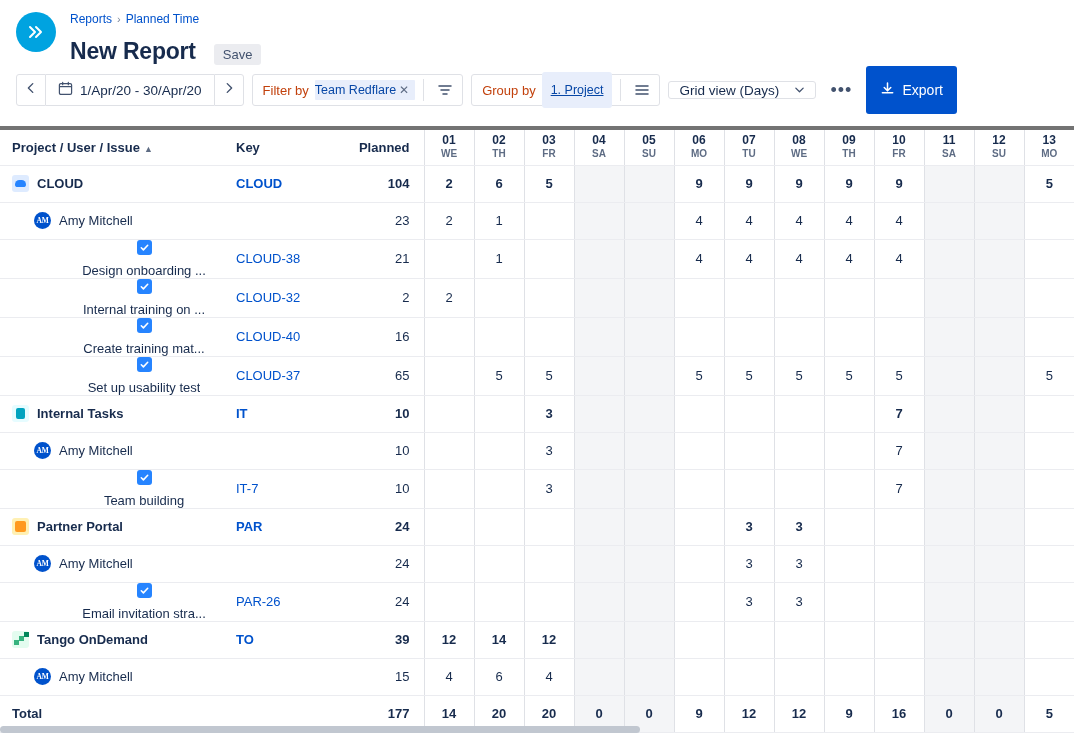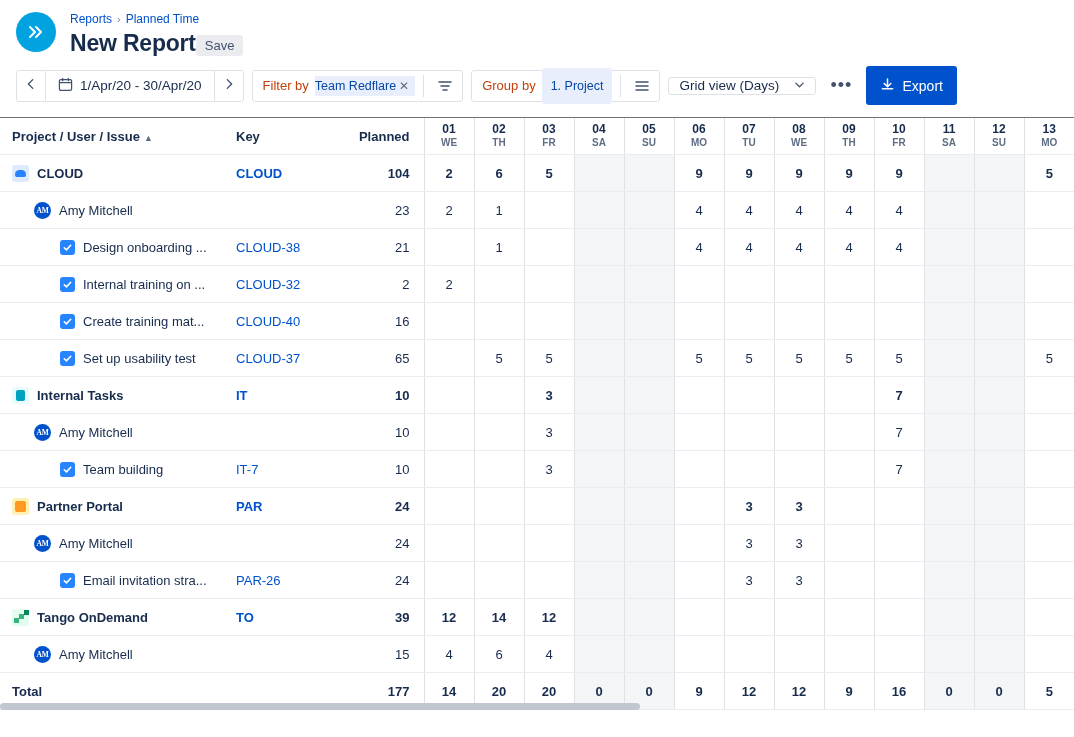--- a/index.html
+++ b/index.html
@@ -28,21 +28,21 @@
     flex: 0 0 auto;
   }
   .logo svg { display:block; }
   .title-block { display: flex; flex-direction: column; }
   .breadcrumb {
     font-size: 12px; color: #5e6c84; display: flex; align-items: center;
     gap: 5px; height: 18px;
   }
   .breadcrumb a { color: #0052cc; text-decoration: none; }
   .breadcrumb .sep { color: #7a869a; font-size: 11px; }
-  .title-row { display: flex; align-items: center; gap: 0; margin-top: 2px; }
+  .title-row { display: flex; align-items: flex-end; gap: 18px; margin-top: 10px; }
   .page-title { font-size: 23px; font-weight: 600; color: #172b4d; letter-spacing: -0.2px; }
   .save-btn {
     background: #ebecf0; color: #42526e; border: none; border-radius: 3px;
     font-size: 13px; padding: 3px 9px; cursor: pointer; font-family: inherit;
     margin-top: 4px;
   }
 
   
   .toolbar {
     display: flex; align-items: center; gap: 8px;
@@ -69,73 +69,73 @@
   }
   .filter-label, .group-label { font-size: 13px; color: #c2410c; }
   .chip {
     background: #e8eefb; color: #0747a6; border-radius: 1px;
     font-size: 12.5px; padding: 3px 6px 3px 0; display: flex; align-items: center; gap: 3px;
     cursor: pointer;
   }
   .chip .x { color: #5e6c84; font-size: 12px; cursor: pointer; }
   .chip-plain {
     background: #e8eefb; color: #0747a6; border-radius: 3px;
-    font-size: 12.5px; padding: 11px 9px; cursor: pointer;
+    font-size: 12.5px; padding: 11px 9px; cursor: pointer; text-decoration: underline;
   }
   .icon-sq {
     width: 26px; height: 26px; display:flex; align-items:center; justify-content:center;
     color: #42526e; cursor: pointer; border-radius: 3px;
   }
   .sep-v { width: 1px; height: 22px; background: #dfe1e6; margin: 0 2px; }
 
   .view-select {
     height: 18px; border: 1px solid #dfe1e6; background: #fff; border-radius: 3px;
     display: flex; align-items: center; justify-content: space-between; gap: 10px;
     padding: 0 10px; font-size: 13.5px; color: #172b4d; min-width: 148px; cursor: pointer;
   }
   .more-btn {
     width: 34px; height: 32px; display:flex; align-items:center; justify-content:center;
     color: #42526e; cursor: pointer; font-size: 18px; letter-spacing: 1px;
   }
   .export-btn {
-    height: 39px; background: #0052cc; color: #fff; border: none; border-radius: 3px;
+    height: 48px; background: #0052cc; color: #fff; border: none; border-radius: 3px;
     display: flex; align-items: center; gap: 7px; padding: 0 14px;
     font-size: 14px; cursor: pointer; font-family: inherit;
   }
 
   
   .grid-wrap { position: relative; }
   table.grid { border-collapse: collapse; width: 1074px; table-layout: fixed; }
   table.grid th, table.grid td {
     border-bottom: 1px solid #ebecf0;
     font-size: 13px; color: #172b4d;
     padding: 0; height: 37px; vertical-align: middle;
   }
   thead th {
-    border-top: 1px solid #737373;
+    border-top: 4px solid #737373;
     border-bottom: 1px solid #dfe1e6;
     height: 38px; font-weight: 700; font-size: 12px; color: #172b4d;
     background: #fff;
   }
   .c-name { width: 228px; padding-left: 12px !important; text-align: left; }
   .c-key  { width: 86px; padding-left: 8px !important; text-align: left; }
   .c-plan { width: 110px; padding-right: 14px !important; text-align: right; }
   .c-day  { width: 50px; text-align: center; }
   .vsep { border-left: 1px solid #dfe1e6; }
   .daycell { text-align: center; }
   .weekend { background: #f4f5f7; }
   thead .weekend { background: #fff; }
   .dnum { display: block; font-size: 12px; font-weight: 700; line-height: 13px; }
   .dwd  { display: block; font-size: 10px; font-weight: 700; color: #5e6c84; line-height: 12px; margin-top: 1px; }
   .sort-caret { font-size: 9px; color: #5e6c84; margin-left: 4px; }
 
   .namecell { display: flex; align-items: center; gap: 8px; }
   .ind-0 { padding-left: 0; }
   .ind-1 { padding-left: 22px; }
-  .ind-2 { padding-left: 48px; }
+  .ind-2 { padding-left: 48px; flex-direction: column; }
   .row-project td { font-weight: 700; }
   .row-project .c-plan, .row-project .daycell { font-weight: 700; }
   .row-total td { font-weight: 700; border-bottom: none; }
   .row-total { background: #fff; }
   .lbl-trunc { white-space: nowrap; overflow: hidden; text-overflow: ellipsis; max-width: 150px; display:block;}
   .keylink { color: #0052cc; text-decoration: none; font-size: 13px; }
   .keylink.bold { font-weight: 700; }
 
   
   .picon { width: 17px; height: 17px; border-radius: 3px; flex: 0 0 auto; display:block; }

